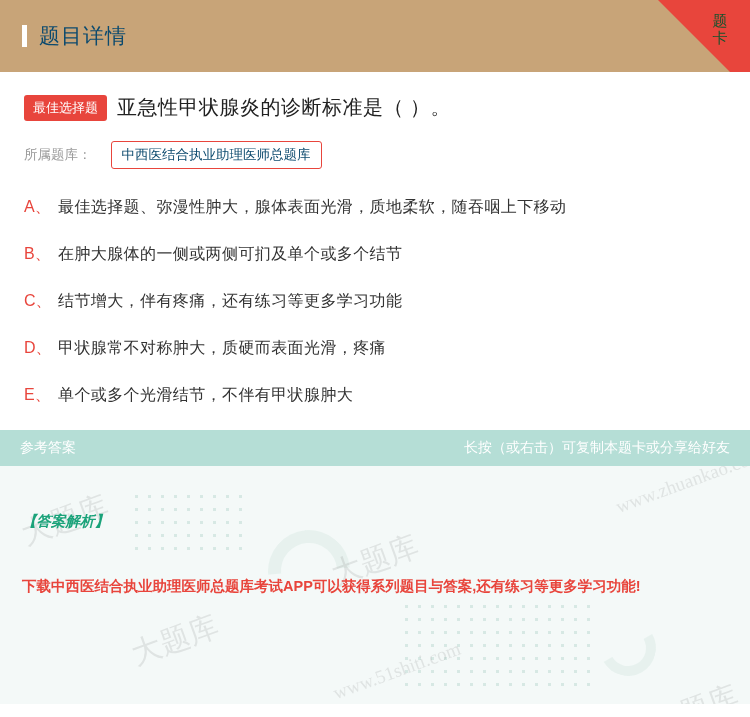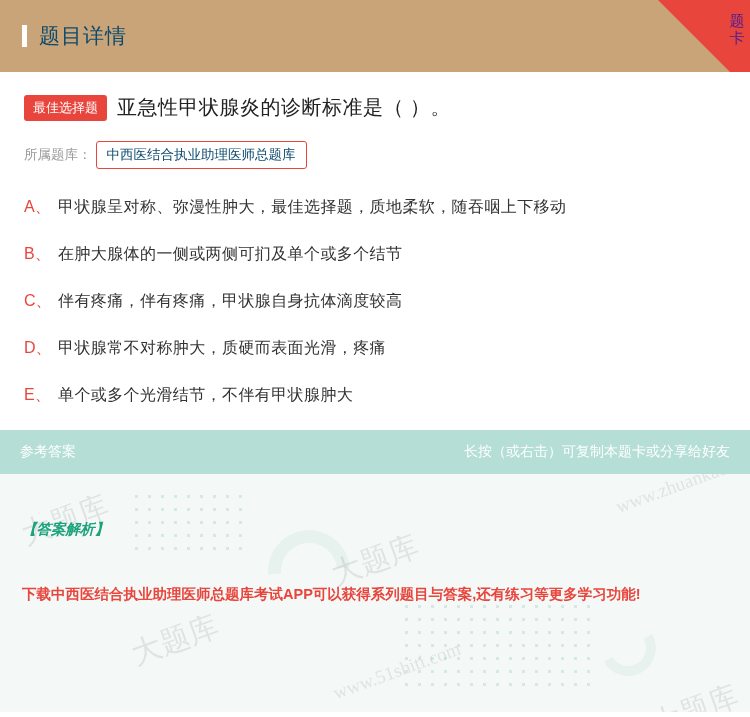--- a/index.html
+++ b/index.html
@@ -43,22 +43,22 @@
   }
   .corner-ribbon .tri {
     position: absolute;
     top: 0; right: 0;
     width: 0; height: 0;
     border-top: 92px solid #e8453c;
     border-left: 92px solid transparent;
   }
   .corner-ribbon .ribbon-text {
     position: absolute;
-    top: 12px; right: 4px;
-    color: #4c1d95;
+    top: 12px; right: 21px;
+    color: #14532d;
     font-size: 15px;
     width: 18px;
     line-height: 17px;
     transform: rotate(0deg);
     text-align: center;
   }
 
   
   .question-area {
     padding: 22px 24px 0 24px;
@@ -83,21 +83,21 @@
   }
 
   .bank-row {
     display: flex;
     align-items: center;
     margin-top: 20px;
   }
   .bank-label {
     color: #9a9a9a;
     font-size: 13.5px;
-    margin-right: 4px;
+    margin-right: 19px;
   }
   .bank-chip {
     border: 1px solid #e8453c;
     color: #0c4a6e;
     font-size: 13.5px;
     padding: 4px 10px;
     border-radius: 3px;
   }
 
   .options {
@@ -119,21 +119,21 @@
     color: #333333;
     font-size: 16px;
     line-height: 24px;
     letter-spacing: 0.4px;
   }
 
   
   .answer-band {
     margin-top: 13px;
     background: #b5ded6;
-    height: 44px;
+    height: 36px;
     display: flex;
     align-items: center;
     justify-content: space-between;
     padding: 0 20px;
     position: relative;
     z-index: 3;
   }
   .answer-band .left {
     color: #ffffff;
     font-size: 14px;
@@ -263,29 +263,29 @@
   </div>
 
   <div class="bank-row">
     <span class="bank-label">所属题库：</span>
     <span class="bank-chip">中西医结合执业助理医师总题库</span>
   </div>
 
   <div class="options">
     <div class="option">
       <span class="opt-letter">A、</span>
-      <span class="opt-text">甲状腺呈对称、弥漫性肿大，最佳选择题，质地柔软，随吞咽上下移动</span>
+      <span class="opt-text">最佳选择题、弥漫性肿大，腺体表面光滑，质地柔软，随吞咽上下移动</span>
     </div>
     <div class="option">
       <span class="opt-letter">B、</span>
       <span class="opt-text">在肿大腺体的一侧或两侧可扪及单个或多个结节</span>
     </div>
     <div class="option">
       <span class="opt-letter">C、</span>
-      <span class="opt-text">伴有疼痛，伴有疼痛，甲状腺自身抗体滴度较高</span>
+      <span class="opt-text">结节增大，伴有疼痛，还有练习等更多学习功能</span>
     </div>
     <div class="option">
       <span class="opt-letter">D、</span>
       <span class="opt-text">甲状腺常不对称肿大，质硬而表面光滑，疼痛</span>
     </div>
     <div class="option">
       <span class="opt-letter">E、</span>
       <span class="opt-text">单个或多个光滑结节，不伴有甲状腺肿大</span>
     </div>
   </div>

